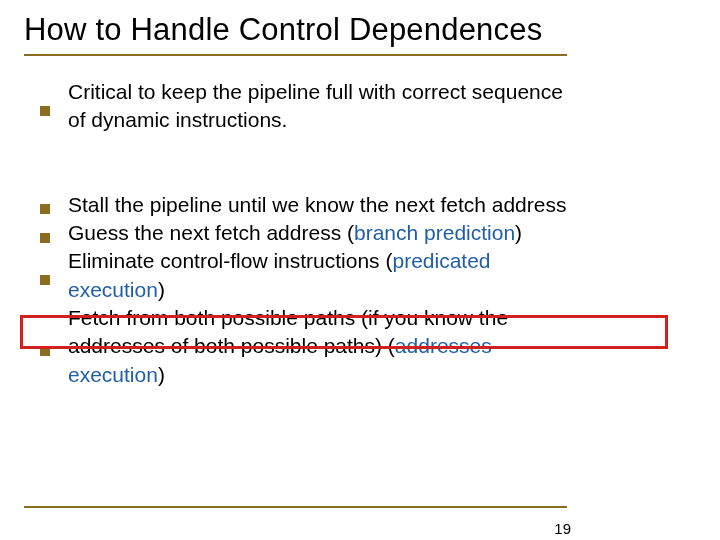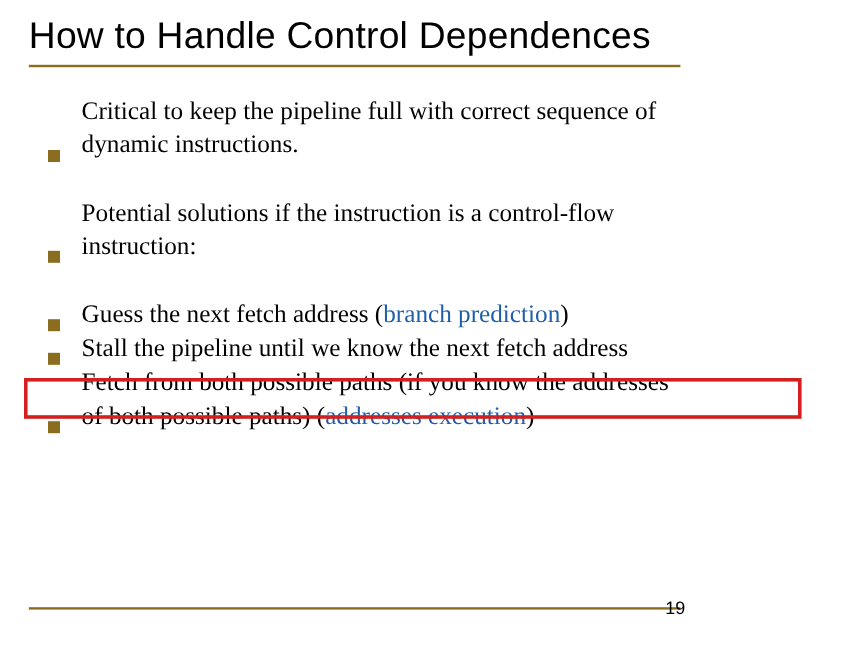--- a/index.html
+++ b/index.html
@@ -30,24 +30,23 @@
   .title-rule {
     border: none;
     border-top: 2px solid #8a6d1e;
     margin: 0 0 22px 0;
   }
   .content {
     padding-left: 4px;
   }
   .item {
     display: flex;
-    align-items: flex-end;
+    align-items: center;
     margin-bottom: 0;
     line-height: 1.35;
-    font-family: Liberation Serif, serif;
   }
   .bullet {
     flex: 0 0 auto;
     width: 10px;
     height: 10px;
     background: #8a6d1e;
     margin-top: 9px;
     margin-right: 18px;
     margin-left: 12px;
   }
@@ -77,21 +76,21 @@
     left: 24px;
     right: 24px;
     bottom: 32px;
     border: none;
     border-top: 2px solid #8a6d1e;
     margin: 0;
   }
   .page-num {
     position: absolute;
     right: 20px;
-    bottom: 24px;
+    bottom: 3px;
     font-size: 15px;
     color: #000;
     text-align: center;
   }
 </style>
 </head>
 <body>
 
 <div class="slide">
   <h1 class="title">How to Handle Control Dependences</h1>
@@ -99,39 +98,39 @@
 
   <div class="content">
 
     <div class="item">
       <div class="bullet"></div>
       <div class="text">Critical to keep the pipeline full with correct sequence of dynamic instructions.</div>
     </div>
 
     <div class="block-gap"></div>
 
+
+    <div class="block-gap"></div>
+
     <div class="item">
       <div class="bullet"></div>
-      <div class="text">Potential solutions if the instruction is a control-flow instruction:</div>
+      <div class="text">Stall the pipeline until we know the next fetch address</div>
     </div>
-
-    <div class="block-gap"></div>
 
     <div class="item">
       <div class="bullet"></div>
       <div class="text"><span>Guess the next fetch address (</span><span class="term">branch prediction</span><span>)</span></div>
     </div>
 
+
+
     <div class="item">
       <div class="bullet"></div>
-      <div class="text">Stall the pipeline until we know the next fetch address</div>
+      <div class="text"><span>Eliminate control-flow instructions (</span><span class="term">predicated execution</span><span>)</span></div>
     </div>
-
-
-
 
     <div class="item">
       <div class="bullet"></div>
       <div class="text"><span>Fetch from both possible paths (if you know the addresses of both possible paths) (</span><span class="term">addresses execution</span><span>)</span></div>
     </div>
 
   </div>
 
   <div class="highlight-box"></div>
 

